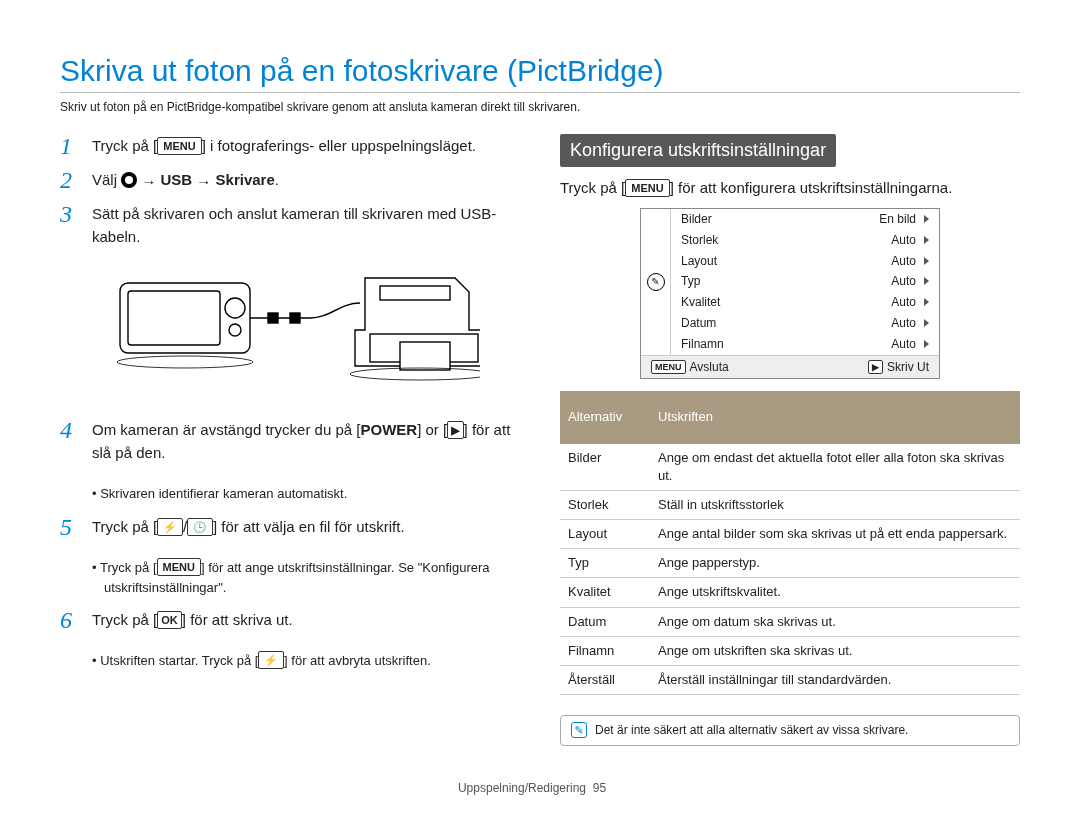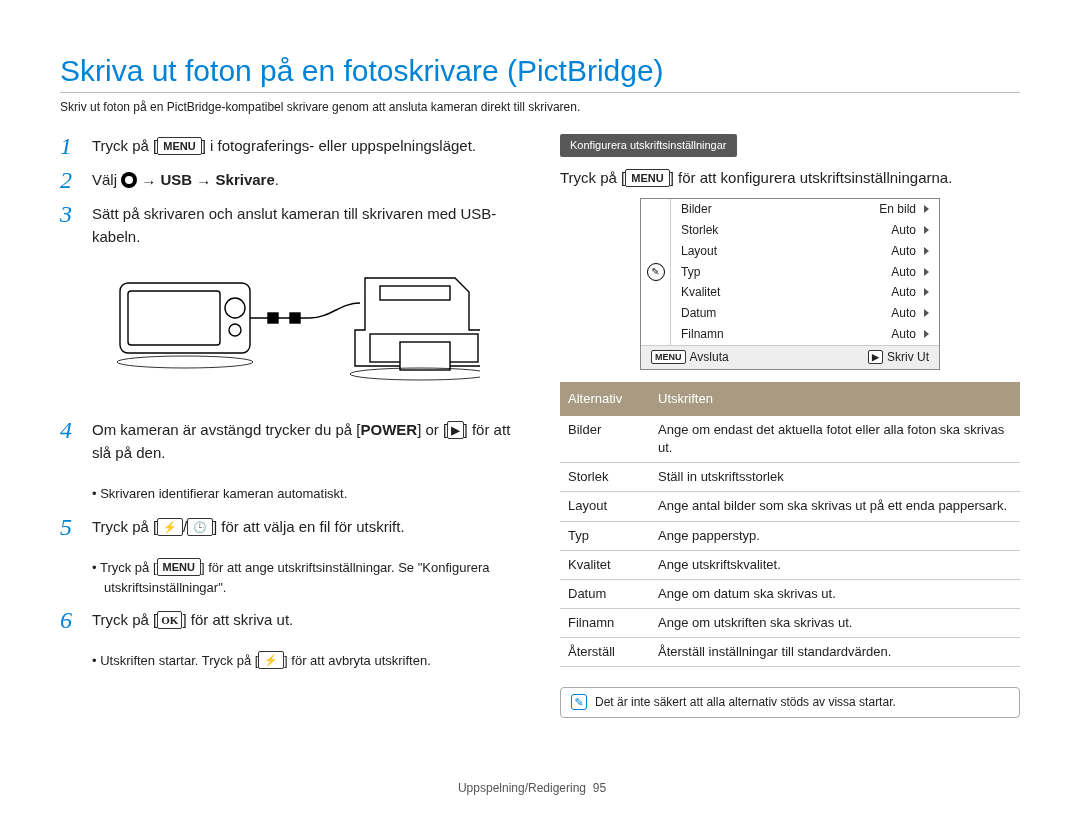--- a/index.html
+++ b/index.html
@@ -35,21 +35,21 @@
   .key {
     display: inline-block;
     border: 1px solid #333;
     padding: 0 5px;
     font-size: 11px;
     font-weight: bold;
     line-height: 16px;
     vertical-align: 1px;
     border-radius: 2px;
   }
-  .key-ok { padding: 0 3px; font-family: Liberation Serif, serif; }
+  .key-ok { padding: 0 3px; }
   .key-play { padding: 0 3px; }
   .gear-circle {
     display:inline-block; width:16px; height:16px;
     border-radius:50%; background:#000; vertical-align:-3px;
     position: relative;
   }
   .gear-circle::after{
     content:""; position:absolute; inset:4px; border-radius:50%;
     background:#fff;
   }
@@ -58,21 +58,21 @@
     text-align: center;
     margin: 10px 0 24px 0;
   }
   .camera-printer svg { max-width: 100%; }
   .right-heading {
     background: #585858;
     color: #fff;
     display: inline-block;
     padding: 4px 10px;
     border-radius: 2px;
-    font-size: 11px;
+    font-size: 18px;
     margin-bottom: 10px;
   }
   .right-text { font-size: 15px; margin-bottom: 10px; }
   
   .screen {
     width: 300px;
     margin: 0 auto 12px;
     border: 1px solid #888;
     background:#fff;
   }
@@ -116,21 +116,21 @@
   table.options {
     width: 100%;
     border-collapse: collapse;
     font-size: 13px;
     margin-top: 4px;
   }
   table.options th {
     background: #a99a82;
     color: #fff;
     text-align: left;
-    padding: 8px 8px;
+    padding: 17px 8px;
     font-weight: 400;
   }
   table.options td {
     border-bottom: 1px solid #ccc;
     padding: 5px 8px;
     vertical-align: top;
   }
   table.options td:first-child { width: 90px; }
   .note-box {
     border: 1px solid #aaa;
@@ -324,20 +324,20 @@
           </tr>
         <tr>
             <td>Återställ</td>
             <td>Återställ inställningar till standardvärden.</td>
           </tr>
       </tbody>
     </table>
 
     <div class="note-box">
       <span class="note-icon">✎</span>
-      <span>Det är inte säkert att alla alternativ stöds av vissa startar.</span>
+      <span>Det är inte säkert att alla alternativ säkert av vissa skrivare.</span>
     </div>
   </div>
 </div>
 
 <div class="page-footer">
   <span>Uppspelning/Redigering</span>&nbsp;&nbsp;<span>95</span>
 </div>
 
 </body></html>

